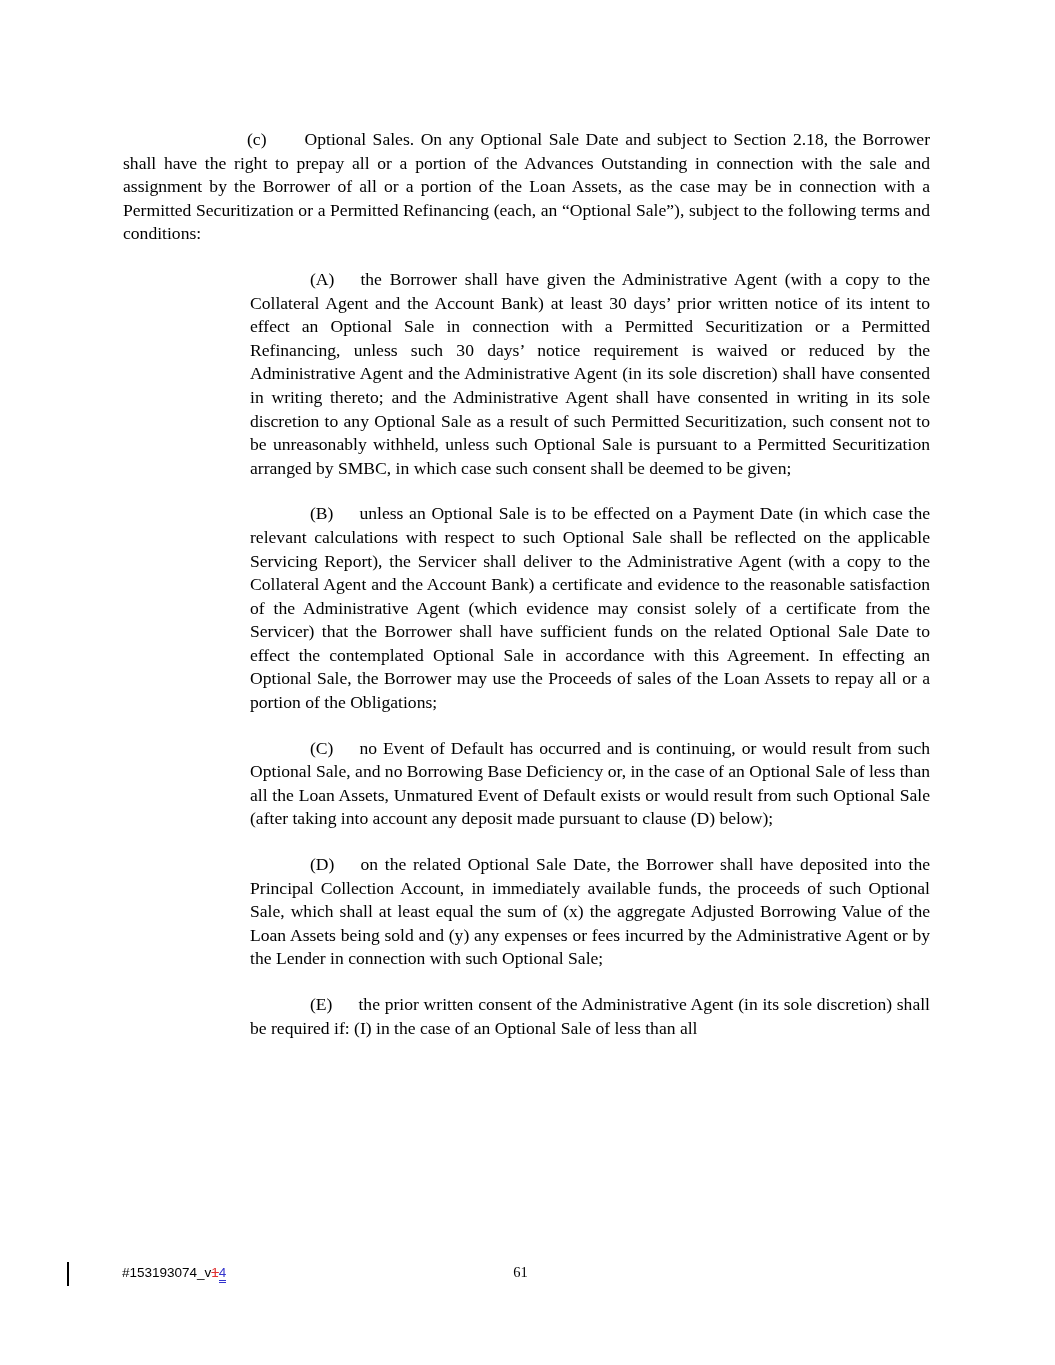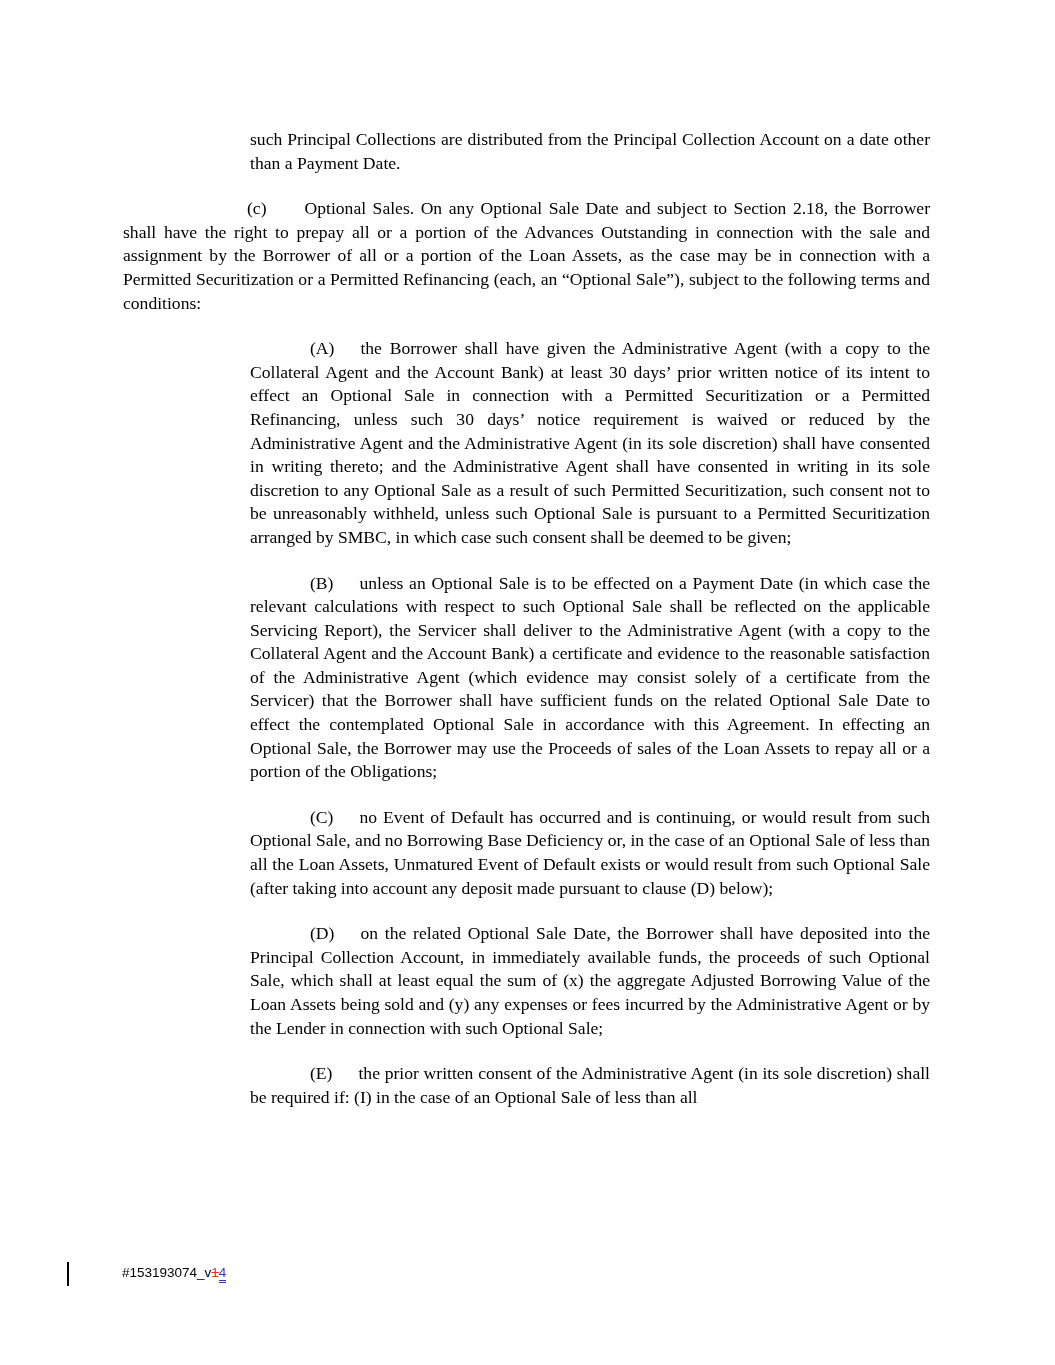--- a/index.html
+++ b/index.html
@@ -68,23 +68,20 @@
     font-family: "Liberation Serif", serif;
     font-size: 14.5px;
     color: #000;
   }
 </style>
 </head>
 <body>
 
 <div class="page-body">
 
-  <p class="para block-indent">
-    <span>such Principal Collections are distributed from the Principal Collection Account on a date other than a Payment Date.</span>
-  </p>
 
   <p class="para fl-indent-c">
     <span>(c)</span><span class="tab-c"></span><span class="u">Optional Sales</span><span>.  On any Optional Sale Date and subject to </span><span class="u">Section 2.18</span><span>, the Borrower shall have the right to prepay all or a portion of the Advances Outstanding in connection with the sale and assignment by the Borrower of all or a portion of the Loan Assets, as the case may be in connection with a Permitted Securitization or a Permitted Refinancing (each, an “</span><span class="u">Optional Sale</span><span>”), subject to the following terms and conditions:</span>
   </p>
 
   <p class="para block-indent fl-indent-item">
     <span>(A)</span><span class="tab-item"></span><span>the Borrower shall have given the Administrative Agent (with a copy to the Collateral Agent and the Account Bank) at least 30 days’ prior written notice of its intent to effect an Optional Sale in connection with a Permitted Securitization or a Permitted Refinancing, unless such 30 days’ notice requirement is waived or reduced by the Administrative Agent and the Administrative Agent (in its sole discretion) shall have consented in writing thereto; and the Administrative Agent shall have consented in writing in its sole discretion to any Optional Sale as a result of such Permitted Securitization, such consent not to be unreasonably withheld, unless such Optional Sale is pursuant to a Permitted Securitization arranged by SMBC, in which case such consent shall be deemed to be given;</span>
   </p>
 
   <p class="para block-indent fl-indent-item">
@@ -101,13 +98,14 @@
 
   <p class="para block-indent fl-indent-item">
     <span>(E)</span><span class="tab-item"></span><span>the prior written consent of the Administrative Agent (in its sole discretion) shall be required if:  (I) in the case of an Optional Sale of less than all</span>
   </p>
 
 </div>
 
 <div class="footer">
   <div class="change-bar"></div>
   <div class="footer-id"><span>#153193074_v</span><span class="del">1</span><span class="ins">4</span></div>
+  <div class="footer-page">61</div>
 </div>
 
 </body></html>

